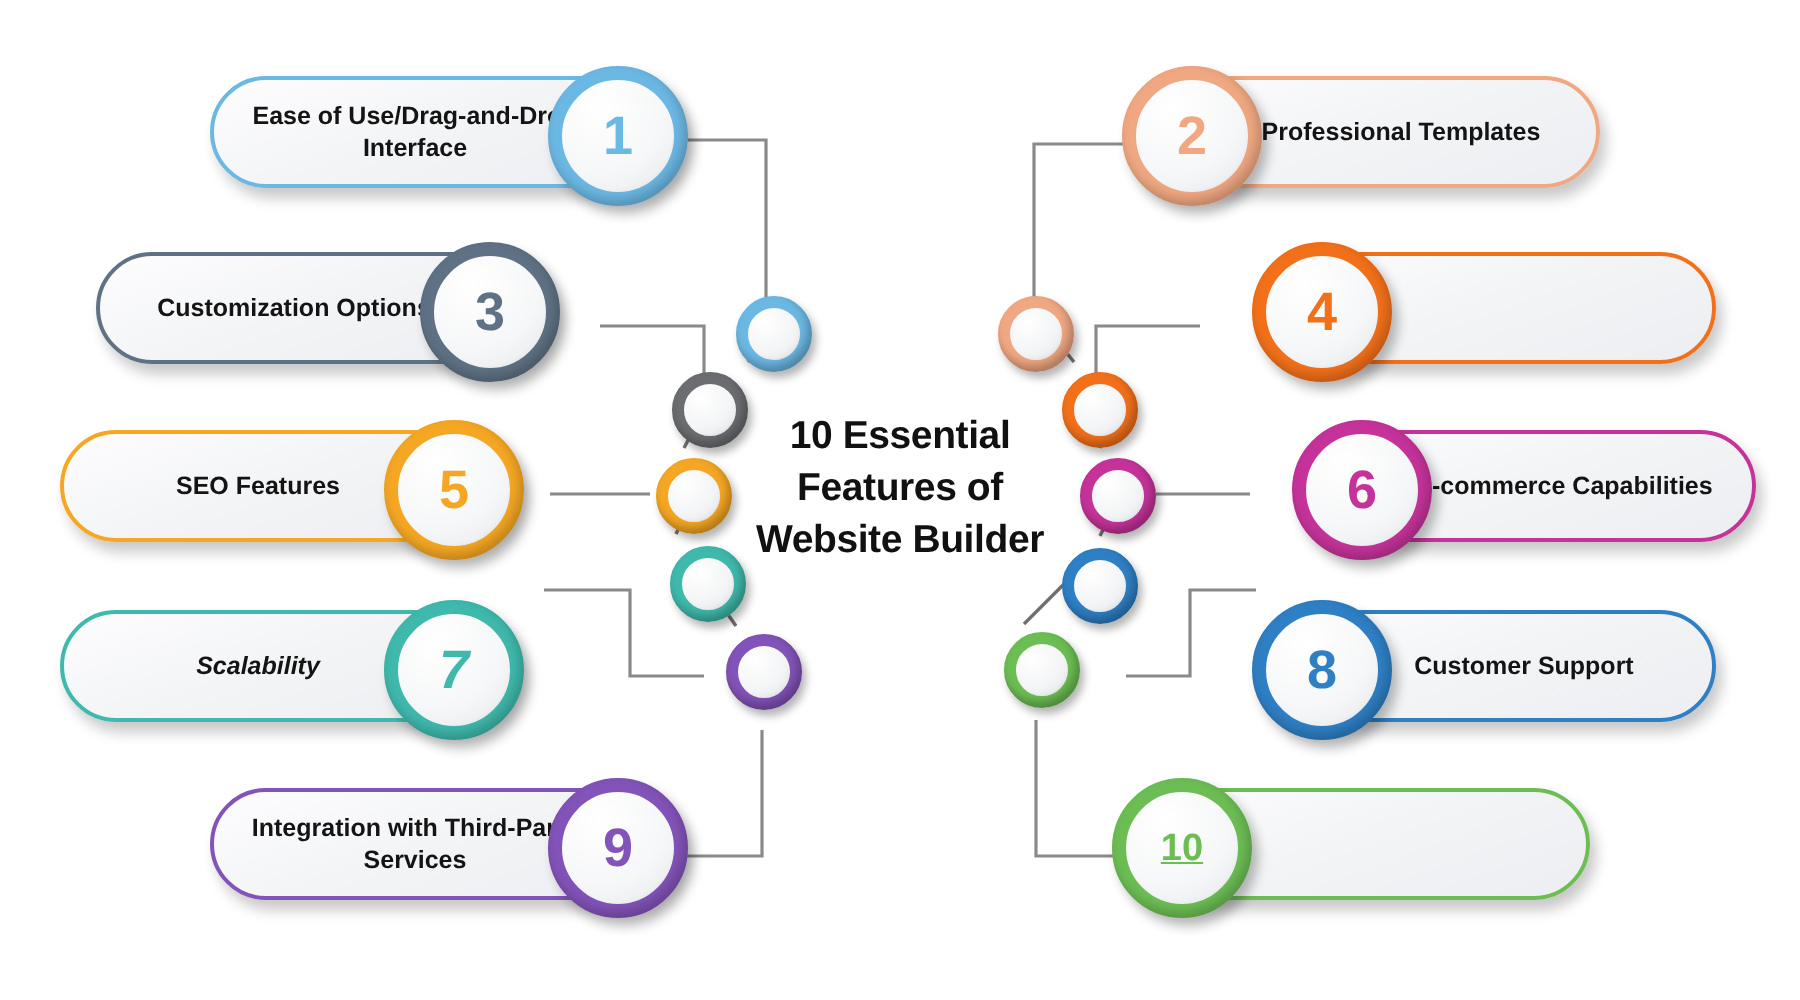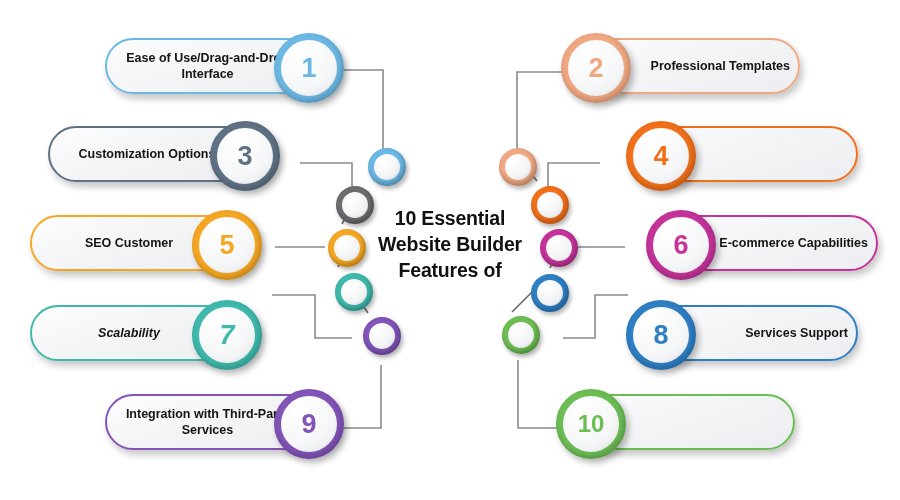--- a/index.html
+++ b/index.html
@@ -39,33 +39,33 @@
     border-radius:30px;
     background:linear-gradient(160deg,#fdfdfe 0%,#f3f4f6 48%,#eceef1 100%);
     border:2px solid #999;
     box-shadow:3px 5px 7px rgba(0,0,0,0.22);
     display:flex;align-items:center;
   }
   .card .label{
     flex:1;text-align:center;font-size:12.5px;font-weight:bold;color:#141414;
     line-height:16px;padding:0 6px;
   }
-  .card.right .label{padding-left:44px;padding-right:8px;text-align:right;}
+  .card.right .label{padding-left:44px;padding-right:8px;}
   .card.left  .label{padding-right:44px;padding-left:14px;}
 
   
   .badge{
     position:absolute;top:-7px;width:70px;height:70px;border-radius:50%;
     box-sizing:border-box;border:7px solid #999;
     background:radial-gradient(circle at 34% 26%,#ffffff 0%,#f6f7f8 58%,#e6e8eb 100%);
     box-shadow:3px 4px 6px rgba(0,0,0,0.28);
     display:flex;align-items:center;justify-content:center;
     font-size:27px;font-weight:bold;line-height:1;
   }
-  .badge.num10{font-size:24px;}
+  .badge.num10{font-size:19px;text-decoration:underline;}
   .card.left  .badge{right:-6px;}
   .card.right .badge{left:-6px;}
   .badge .inner{
     position:absolute;left:-7px;top:-7px;width:70px;height:70px;border-radius:50%;
     box-shadow:inset -2px -3px 6px rgba(0,0,0,0.22);pointer-events:none;
   }
   .badge span.digits{position:relative;z-index:2;}
 </style>
 </head>
 <body>
@@ -88,22 +88,22 @@
       <line x1="338" y1="267" x2="348" y2="245" stroke="#707070" stroke-width="1.7"></line>
       <line x1="368" y1="313" x2="352" y2="290" stroke="#707070" stroke-width="1.7"></line>
       <line x1="537" y1="181" x2="520" y2="160" stroke="#707070" stroke-width="1.7"></line>
       <line x1="550" y1="224" x2="559" y2="200" stroke="#707070" stroke-width="1.7"></line>
       <line x1="550" y1="268" x2="560" y2="247" stroke="#707070" stroke-width="1.7"></line>
       <line x1="512" y1="312" x2="532" y2="292" stroke="#707070" stroke-width="1.7"></line>
     </svg>
 
   <div class="center-title">
       <div>10 Essential</div>
+      <div>Features of</div>
       <div>Website Builder</div>
-      <div>Features of</div>
     </div>
 
   <div id="rings-layer">
       <div class="ring" style="left: 368px; top: 148px; border-color: rgb(108, 184, 228);">
         <i></i>
       </div>
       <div class="ring" style="left: 336px; top: 186px; border-color: rgb(107, 109, 113);">
         <i></i>
       </div>
       <div class="ring" style="left: 328px; top: 229px; border-color: rgb(245, 167, 35);">
@@ -153,42 +153,42 @@
           <span class="digits">3</span>
         </div>
       </div>
       <div class="card right" style="left: 630px; top: 126px; width: 228px; border-color: rgb(242, 112, 26);">
         <div class="badge" style="border-color: rgb(242, 112, 26); color: rgb(242, 112, 26);">
           <div class="inner"></div>
           <span class="digits">4</span>
         </div>
       </div>
       <div class="card left" style="left: 30px; top: 215px; width: 228px; border-color: rgb(245, 167, 35);">
-        <div class="label">SEO Customer</div>
+        <div class="label">SEO Features</div>
         <div class="badge" style="border-color: rgb(245, 167, 35); color: rgb(245, 167, 35);">
           <div class="inner"></div>
           <span class="digits">5</span>
         </div>
       </div>
       <div class="card right" style="left: 650px; top: 215px; width: 228px; border-color: rgb(197, 51, 154);">
         <div class="label">E-commerce Capabilities</div>
         <div class="badge" style="border-color: rgb(197, 51, 154); color: rgb(197, 51, 154);">
           <div class="inner"></div>
           <span class="digits">6</span>
         </div>
       </div>
       <div class="card left" style="left: 30px; top: 305px; width: 228px; border-color: rgb(63, 185, 172); font-style: italic;">
         <div class="label">Scalability</div>
         <div class="badge" style="border-color: rgb(63, 185, 172); color: rgb(63, 185, 172);">
           <div class="inner"></div>
           <span class="digits">7</span>
         </div>
       </div>
       <div class="card right" style="left: 630px; top: 305px; width: 228px; border-color: rgb(46, 127, 196);">
-        <div class="label">Services Support</div>
+        <div class="label">Customer Support</div>
         <div class="badge" style="border-color: rgb(46, 127, 196); color: rgb(46, 127, 196);">
           <div class="inner"></div>
           <span class="digits">8</span>
         </div>
       </div>
       <div class="card left" style="left: 105px; top: 394px; width: 235px; border-color: rgb(130, 83, 184);">
         <div class="label">Integration with Third-Party Services</div>
         <div class="badge" style="border-color: rgb(130, 83, 184); color: rgb(130, 83, 184);">
           <div class="inner"></div>
           <span class="digits">9</span>

